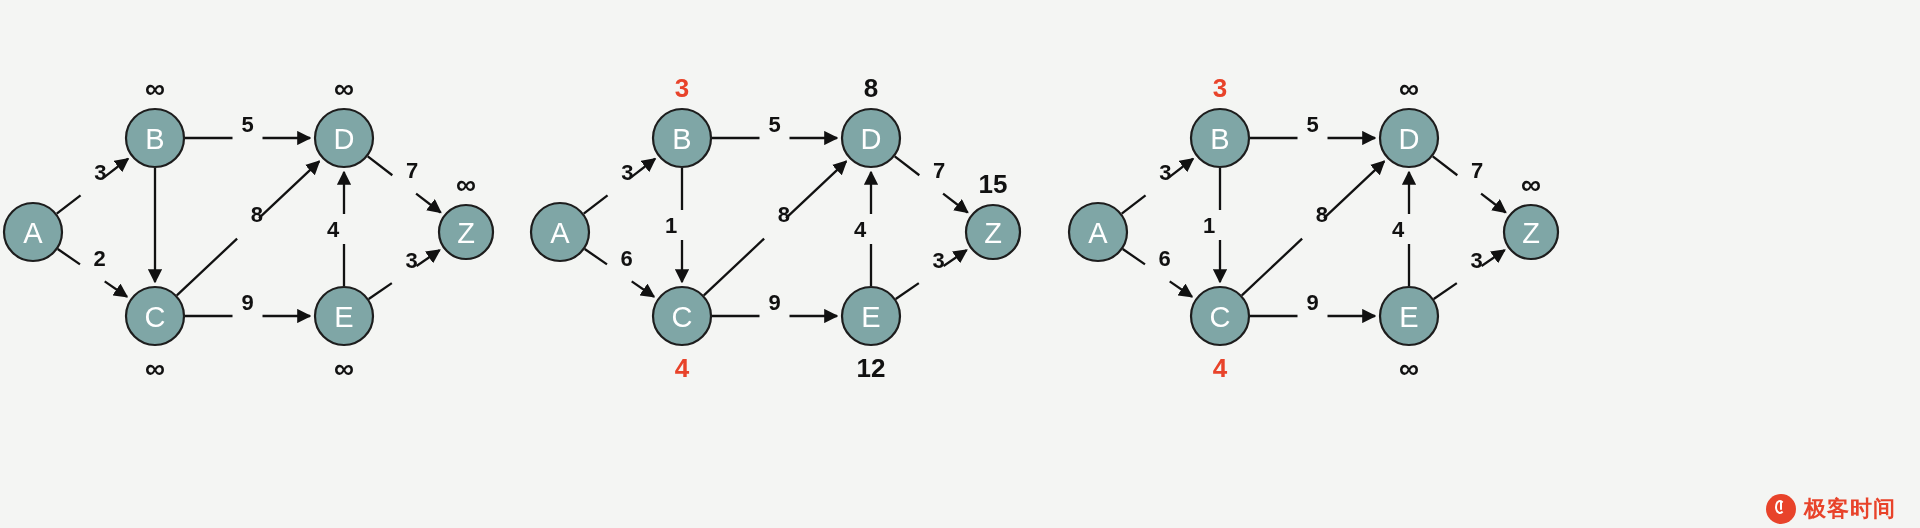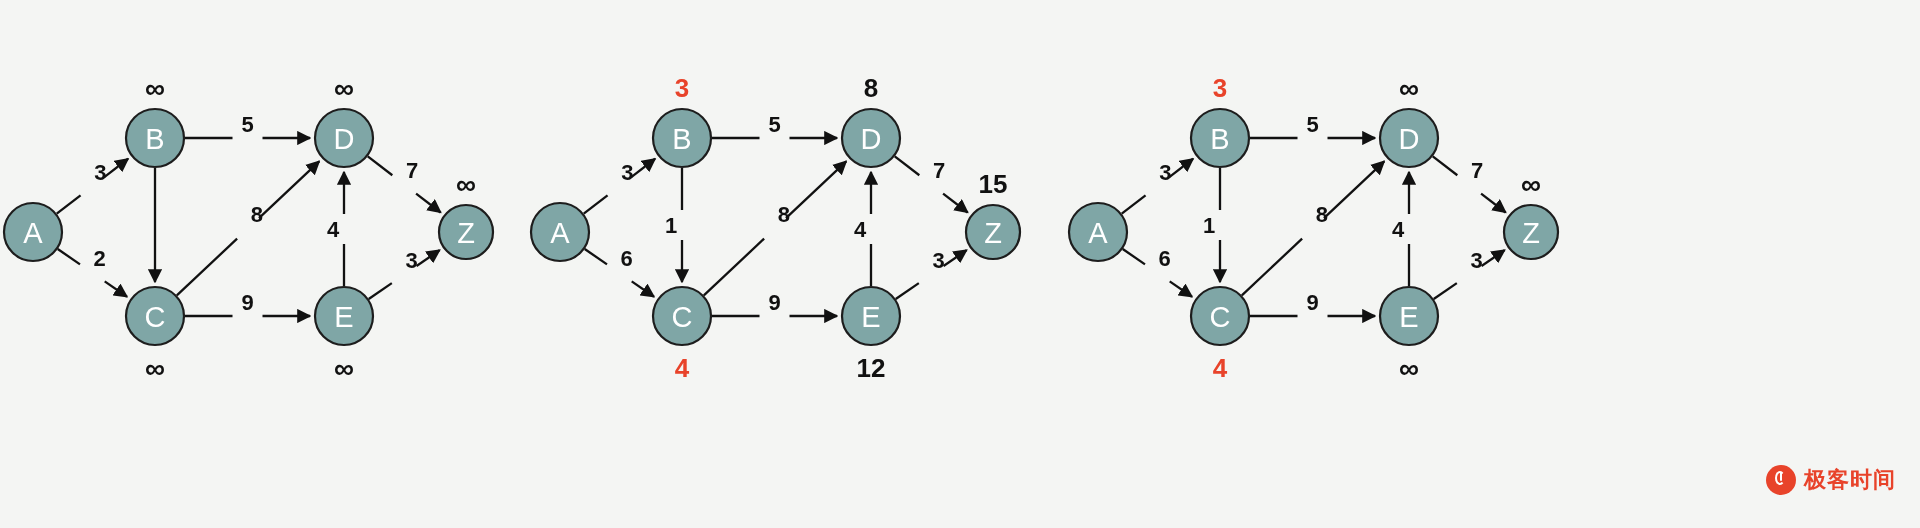--- a/index.html
+++ b/index.html
@@ -12,21 +12,21 @@
   }
   #board{position:absolute;inset:0;}
   svg.graph{position:absolute;top:0;left:0;overflow:visible;}
   .node-circle{fill:#7fa6a6;stroke:#1d1d1d;stroke-width:2.2;}
   .node-label{fill:#ffffff;font-family:"Liberation Sans",sans-serif;font-size:29px;font-weight:400;text-anchor:middle;dominant-baseline:central;}
   .edge-line{stroke:#111111;stroke-width:2.3;fill:none;}
   .edge-weight{fill:#111111;font-family:"Liberation Sans",sans-serif;font-size:22px;font-weight:bold;text-anchor:middle;dominant-baseline:central;}
   .dist-label{font-family:"Liberation Sans",sans-serif;font-size:26px;font-weight:bold;text-anchor:middle;dominant-baseline:central;}
   .dist-inf{font-size:28px;}
   .watermark{
-    position:absolute;right:24px;bottom:33px;
+    position:absolute;right:24px;bottom:4px;
     display:flex;align-items:center;gap:8px;
   }
   .wm-logo{width:30px;height:30px;border-radius:50%;background:#e8432a;position:relative;flex:none;}
   .wm-logo::before{
     content:"";position:absolute;left:9px;top:6px;
     width:10px;height:14px;border:2.6px solid #ffffff;border-radius:50%;
     border-right-color:transparent;box-sizing:border-box;
   }
   .wm-logo::after{
     content:"";position:absolute;left:13.6px;top:7px;width:2.6px;height:9px;background:#ffffff;border-radius:1px;

